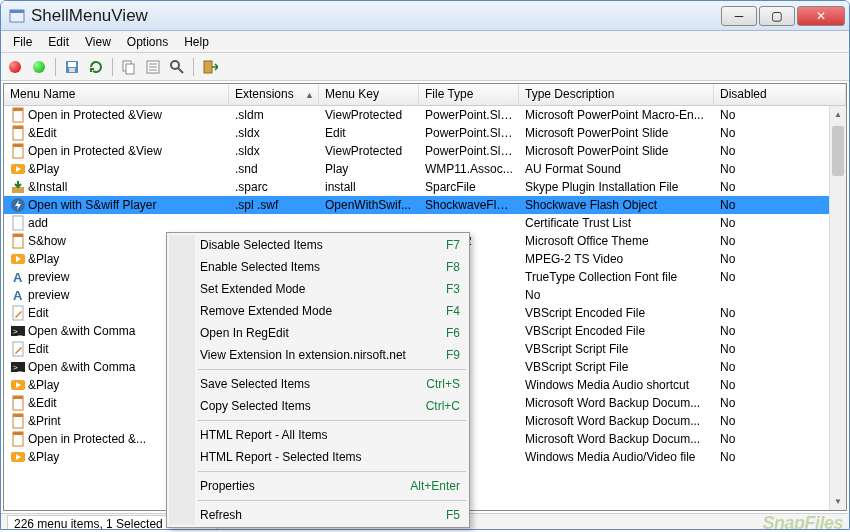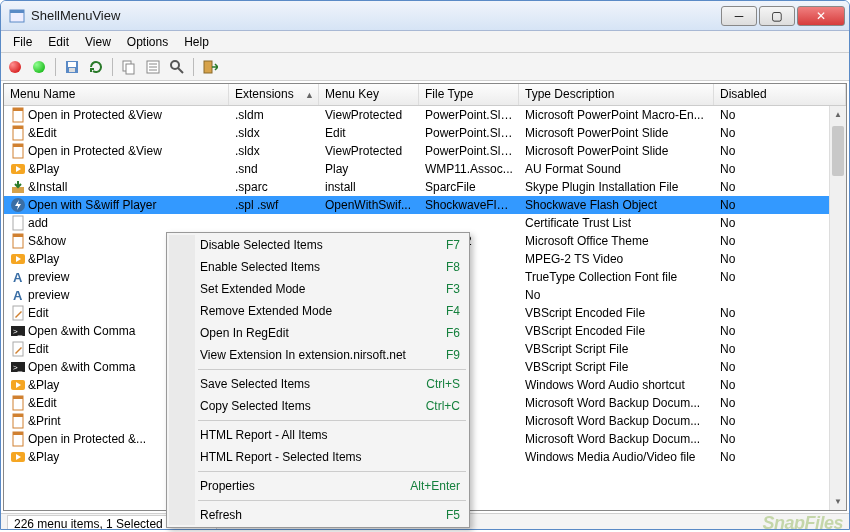--- a/index.html
+++ b/index.html
@@ -2,21 +2,21 @@
 <html><head>
 <meta charset="utf-8">
 <style>
 * { box-sizing: border-box; margin: 0; padding: 0; }
 body { font-family: "Segoe UI", Tahoma, sans-serif; font-size: 12px; background: #fff; width: 850px; height: 532px; overflow: hidden; position: relative; }
 
 
 .window { border: 1px solid #5a8ac6; border-radius: 6px 6px 0 0; overflow: hidden; height: 530px; }
 .titlebar { height: 30px; background: linear-gradient(#f0f4fb, #d6e4f5); display: flex; align-items: center; padding: 0 4px 0 8px; border-bottom: 1px solid #a8b8d4; }
 .titlebar-icon { width: 16px; height: 16px; margin-right: 6px; }
-.titlebar-text { flex: 1; color: #1a1a1a; font-size: 13px; }
+.titlebar-text { flex: 1; color: #1a1a1a; font-size: 17px; }
 .win-buttons { display: flex; gap: 2px; }
 .win-btn { width: 36px; height: 20px; border: 1px solid #888; border-radius: 3px; display: flex; align-items: center; justify-content: center; font-size: 12px; background: linear-gradient(#f5f5f5,#ddd); }
 .win-btn.close { background: linear-gradient(#f08080,#d63c3c); color: #fff; width: 48px; }
 
 
 .menubar { height: 22px; background: #f4f4f4; display: flex; align-items: center; padding: 0 4px; border-bottom: 1px solid #d0d0d0; }
 .menubar-item { padding: 2px 8px; cursor: default; }
 
 
 .toolbar { height: 28px; background: #f4f4f4; display: flex; align-items: center; padding: 0 4px; gap: 4px; border-bottom: 1px solid #d0d0d0; }
@@ -398,21 +398,21 @@
               <svg class="icon" viewBox="0 0 16 16">
                 <rect x="1" y="3" width="14" height="10" fill="#f5a623" rx="2"></rect>
                 <path d="M6 5v6l5-3z" fill="#fff"></path>
               </svg>
             </span>
             <span>&amp;Play</span>
           </div>
           <div class="col c1"></div>
           <div class="col c2"></div>
           <div class="col c3">.Assoc...</div>
-          <div class="col c4">Windows Word Audio shortcut</div>
+          <div class="col c4">Windows Media Audio shortcut</div>
           <div class="col c5">No</div>
         </div>
         <div class="row">
           <div class="col c0">
             <span class="row-icon">
               <svg class="icon" viewBox="0 0 16 16">
                 <rect x="3" y="1" width="10" height="14" fill="#fff" stroke="#d08030"></rect>
                 <rect x="3" y="1" width="10" height="3" fill="#d08030"></rect>
               </svg>
             </span>

